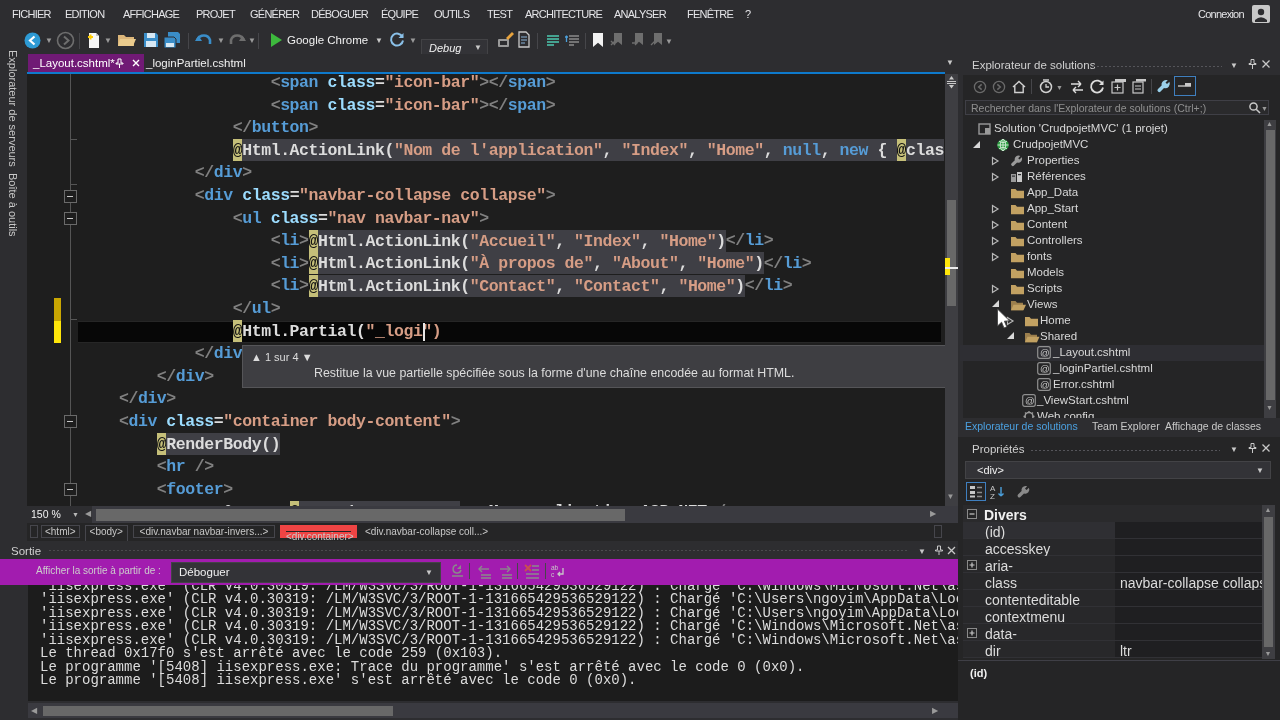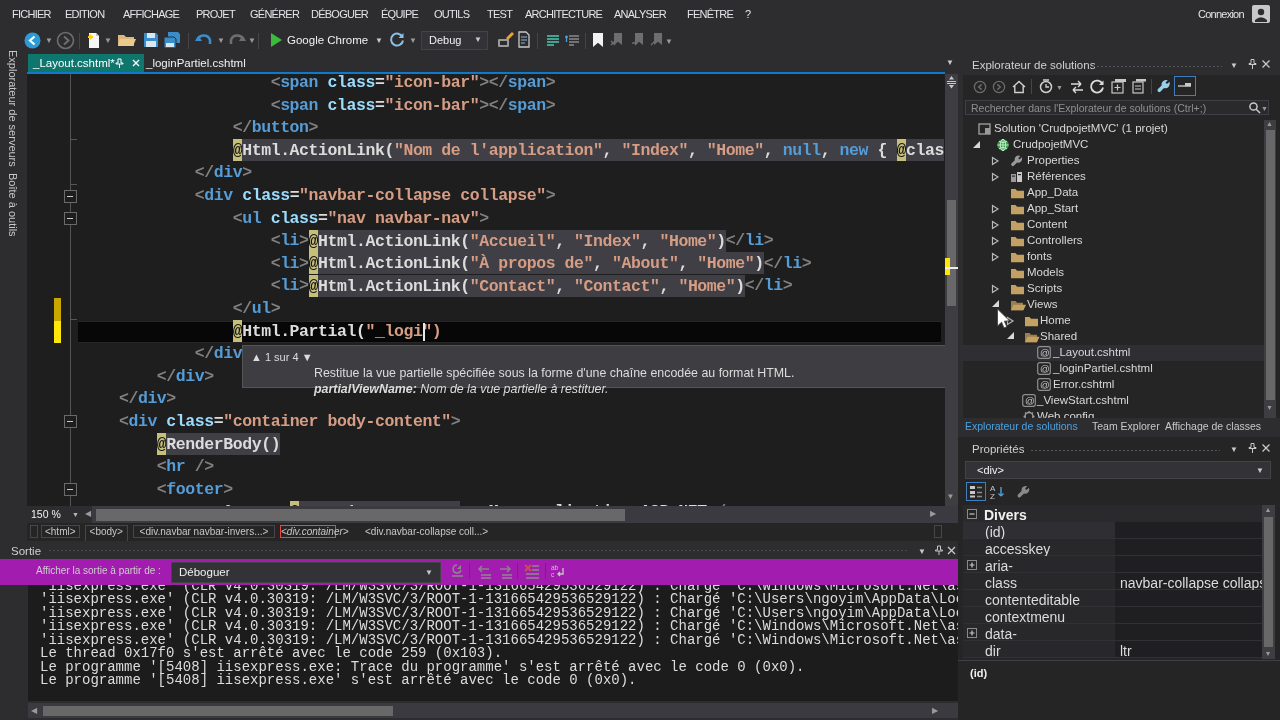--- a/index.html
+++ b/index.html
@@ -9,21 +9,21 @@
   
   #menubar{left:0;top:0;width:1280px;height:27px;background:#2d2d30;font-size:11px;letter-spacing:-0.75px;color:#e4e4e7;}
   .mi{position:absolute;top:8px;white-space:nowrap;}
   
   #toolbar{left:0;top:27px;width:1280px;height:27px;background:#2d2d30;}
   .sep{position:absolute;top:6px;width:1px;height:16px;background:#46464a;}
   .combo{position:absolute;background:#333337;border:1px solid #434346;color:#f1f1f1;font-size:11px;}
   
   .vtab{position:absolute;writing-mode:vertical-rl;font-size:11px;color:#c8c8c8;left:7px;white-space:nowrap;}
   
-  #tabActive{left:28px;top:54px;width:116px;height:18px;background:#0f766e;color:#fff;font-size:11.5px;}
+  #tabActive{left:28px;top:54px;width:116px;height:18px;background:#701a75;color:#fff;font-size:11.5px;}
   #tabInactive{left:146px;top:54px;width:110px;height:18px;color:#f1f1f1;font-size:11.5px;}
   #tabline{left:27px;top:72px;width:931px;height:2px;background:#0e7acc;}
   
   #editor{left:27px;top:74px;width:918px;height:432px;background:#1e1e1e;overflow:hidden;}
   .cl{position:absolute;left:54px;white-space:pre;font-family:"Liberation Mono",monospace;
       font-size:16.5px;letter-spacing:-0.42px;line-height:22.6px;height:22.6px;font-weight:bold;color:#dcdcdc;}
   .d{color:#808080;} .t{color:#569cd6;} .a{color:#9cdcfe;} .s{color:#d69d85;}
   .w{color:#dcdcdc;} .k{color:#569cd6;}
   .rz{background:#3f3f45;padding:1.5px 0;}
   .at{background:#c5bf79;color:#141414;padding:1.5px 0;}
@@ -121,21 +121,21 @@
     </svg>
     <span style="position:absolute;left:287px;top:7px;font-size:11.5px;color:#f1f1f1;">Google Chrome</span>
     <span style="position:absolute;left:375px;top:9px;color:#c8c8c8;font-size:8px;">▼</span>
 
     <svg class="abs" style="left:388px;top:4px" width="18" height="18">
       <path d="M14.5 6 A6 6 0 1 0 15 9.5" stroke="#8ac0e8" stroke-width="2" fill="none"></path>
       <path d="M15.5 2 L15.5 7 L10.5 7 Z" fill="#8ac0e8"></path>
     </svg>
     <span style="position:absolute;left:409px;top:9px;color:#999;font-size:8px;">▼</span>
 
-    <div class="combo" style="left:421px;top:4px;width:65px;height:17px;">
+    <div class="combo" style="left:421px;top:12px;width:65px;height:17px;font-style:italic;">
       <span style="position:absolute;left:7px;top:2px;">Debug</span>
       <span style="position:absolute;right:5px;top:3px;color:#c8c8c8;font-size:8px;">▼</span>
     </div>
 
     <svg class="abs" style="left:497px;top:4px" width="18" height="18">
       <rect x="1" y="8" width="11" height="8" rx="1" fill="#9a9a9a"></rect>
       <rect x="3" y="10" width="7" height="4" fill="#2d2d30"></rect>
       <path d="M9 7 L15 1 L17 3 L11 9 Z" fill="#e8a33d"></path>
     </svg>
 
@@ -232,21 +232,20 @@
     <div class="cl" style="top:337px">    <span class="d">&lt;</span><span class="t">div</span> <span class="a">class</span><span class="w">=</span><span class="s">"container body-content"</span><span class="d">&gt;</span></div>
     <div class="cl" style="top:359.6px">        <span class="at">@</span><span class="rz"><span class="w">RenderBody()</span></span></div>
     <div class="cl" style="top:382.2px">        <span class="d">&lt;</span><span class="t">hr</span> <span class="d">/&gt;</span></div>
     <div class="cl" style="top:404.8px">        <span class="d">&lt;</span><span class="t">footer</span><span class="d">&gt;</span></div>
     <div class="cl" style="top:427.4px">            <span class="d">&lt;</span><span class="t">p</span><span class="d">&gt;</span><span class="w">&amp;copy; </span><span class="at">@</span><span class="rz"><span class="w">DateTime.Now.Year</span></span><span class="w"> - Mon application ASP.NET</span><span class="d">&lt;/</span><span class="t">p</span><span class="d">&gt;</span></div>
   </div>
 
   <div class="abs" id="tooltip">
     <div class="abs" style="left:8px;top:4.5px;font-size:11px;">▲ 1 sur 4 ▼</div>
     <div class="abs" style="left:71px;top:19.5px;font-size:12.4px;">Restitue la vue partielle spécifiée sous la forme d'une chaîne encodée au format HTML.</div>
-    <div class="abs" style="left:71px;top:35.5px;font-size:12.4px;"><b><i>partialViewName:</i></b><i> Nom de la vue partielle à restituer.</i></div>
   </div>
 
   <div class="abs" style="left:945px;top:54px;width:13px;height:20px;background:#2d2d30;"></div>
   <span class="abs" style="left:946px;top:58px;color:#c8c8c8;font-size:8px;">▼</span>
   <div class="abs" style="left:945px;top:74px;width:13px;height:432px;background:#3e3e42;"></div>
 
   <svg class="abs" style="left:945px;top:75px" width="13" height="14">
     <path d="M2 6.5 H11 M2 8.5 H11" stroke="#c8c8c8" stroke-width="1"></path>
     <path d="M6.5 1 L9 4.5 L4 4.5 Z M6.5 13.5 L9 10 L4 10 Z" fill="#c8c8c8"></path>
   </svg>
@@ -262,21 +261,21 @@
     <span style="position:absolute;left:58px;top:3px;color:#9a9a9a;font-size:8px;">◀</span>
     <div class="thumb" style="position:absolute;left:69px;top:2.5px;width:529px;height:12px;"></div>
     <span style="position:absolute;left:903px;top:3px;color:#9a9a9a;font-size:8px;">▶</span>
   </div>
 
   <div class="abs" style="left:27px;top:523px;width:931px;height:18px;background:#252526;font-size:10px;color:#c8c8c8;">
     <div style="position:absolute;left:3px;top:1.5px;width:8px;height:13px;border:1px solid #46464c;box-sizing:border-box;"></div>
     <div style="position:absolute;left:13.5px;top:1.5px;width:39.5px;height:13px;border:1px solid #46464c;box-sizing:border-box;text-align:center;line-height:11px;">&lt;html&gt;</div>
     <div style="position:absolute;left:57.5px;top:1.5px;width:43.5px;height:27px;border:1px solid #46464c;box-sizing:border-box;text-align:center;line-height:11px;">&lt;body&gt;</div>
     <div style="position:absolute;left:106px;top:1.5px;width:142px;height:13px;border:1px solid #46464c;box-sizing:border-box;text-align:center;line-height:11px;">&lt;div.navbar navbar-invers...&gt;</div>
-    <div style="position:absolute;left:253px;top:1.5px;width:56px;height:13px;border:1px solid #ef4444;box-sizing:border-box;text-align:center;line-height:11px;font-style:italic;">&lt;div.container&gt;</div>
+    <div style="position:absolute;left:253px;top:1.5px;width:77px;height:13px;border:6px solid #ef4444;box-sizing:border-box;text-align:center;line-height:11px;">&lt;div.container&gt;</div>
     <div style="position:absolute;left:338px;top:2.5px;line-height:11px;">&lt;div.navbar-collapse coll...&gt;</div>
     <div style="position:absolute;left:907px;top:1.5px;width:8px;height:13px;border:1px solid #46464c;box-sizing:border-box;"></div>
   </div>
 
   <div class="abs" id="output" style="left:0;top:541px;width:958px;height:179px;background:#2d2d30;overflow:hidden;">
 
     <div style="position:absolute;left:28px;top:44px;width:930px;height:116px;background:#1c1c1c;"></div>
 
     <div class="mono" style="position:absolute;left:40px;top:38.8px;font-size:14px;line-height:13.45px;white-space:pre;color:#dcdcdc;">'iisexpress.exe' (CLR v4.0.30319: /LM/W3SVC/3/ROOT-1-131665429536529122) : Chargé 'C:\Windows\Microsoft.Net\assembly\GAC_MSIL\SystemDynamic\v4.0_4
 'iisexpress.exe' (CLR v4.0.30319: /LM/W3SVC/3/ROOT-1-131665429536529122) : Chargé 'C:\Users\ngoyim\AppData\Local\Temp\Temporary ASP.NET Files\root

